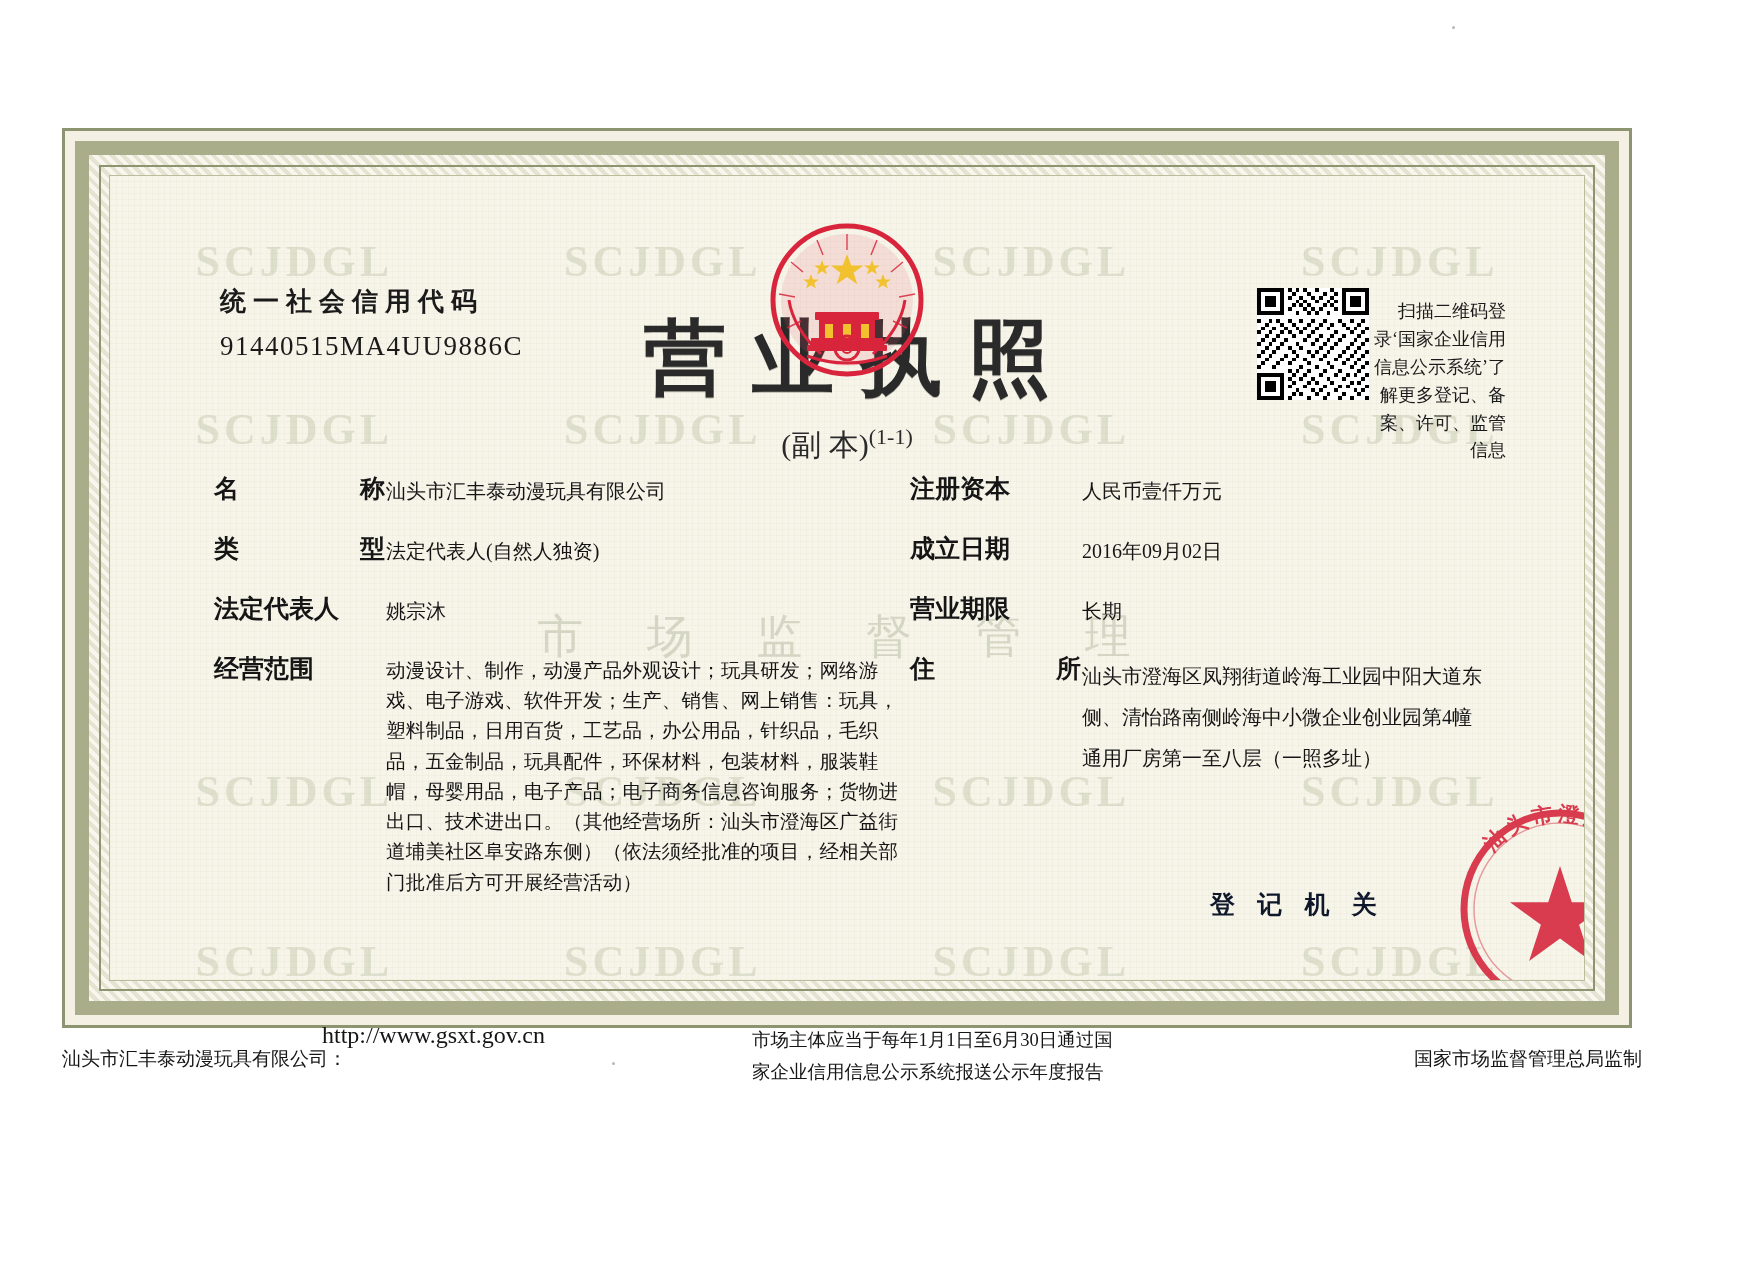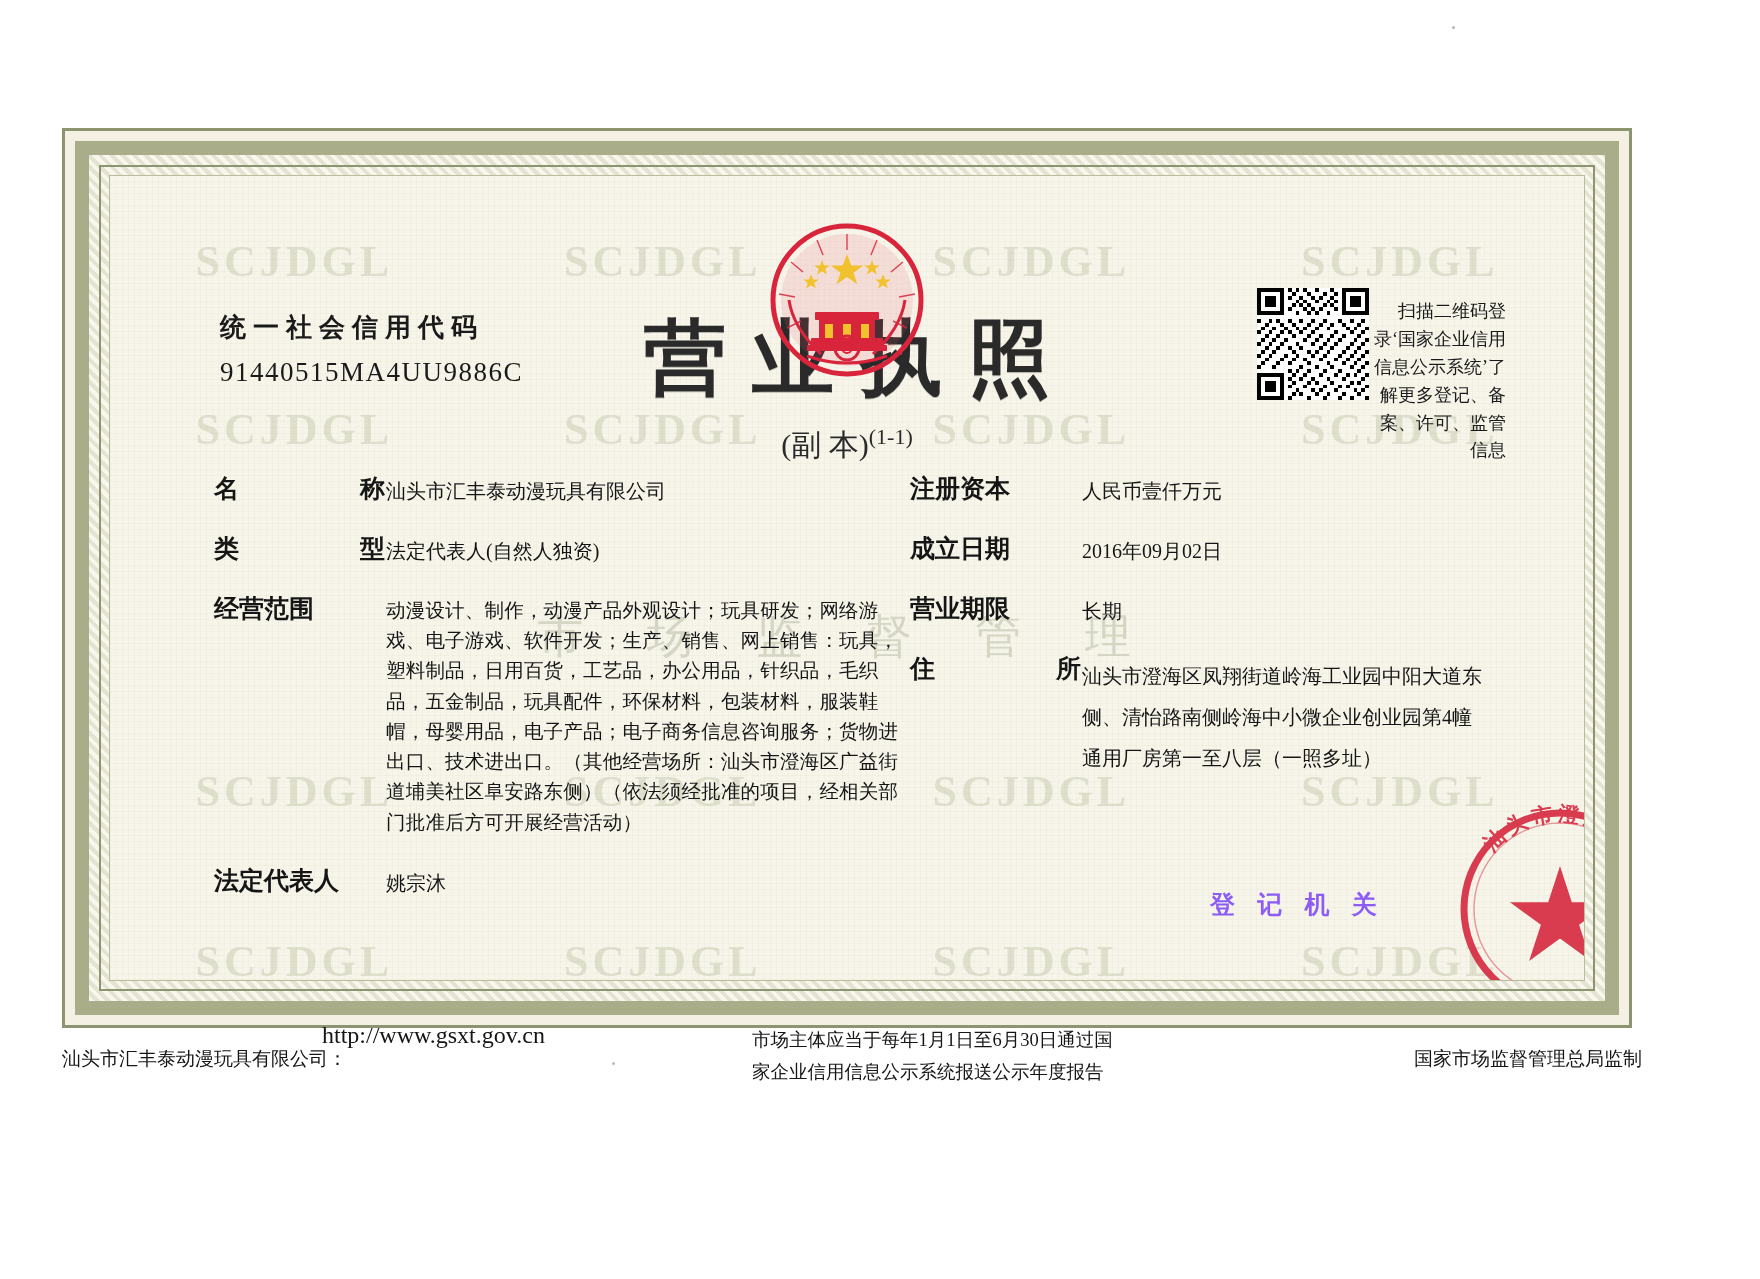--- a/index.html
+++ b/index.html
@@ -93,21 +93,20 @@
     height: 160px;
     z-index: 5;
   }
 
   
   .code-block {
     position: absolute;
     left: 110px;
     top: 108px;
     z-index: 4;
-    margin-top: 26px;
   }
   .code-label {
     font-size: 26px;
     letter-spacing: 7px;
     color: #1a1a1a;
     font-weight: 600;
     font-family: "Liberation Serif", serif;
   }
   .code-value {
     margin-top: 12px;
@@ -223,21 +222,21 @@
   }
 
   
   .registrar {
     position: absolute;
     left: 1100px;
     top: 712px;
     font-size: 25px;
     font-weight: 600;
     letter-spacing: 8px;
-    color: #8b5cf6;
+    color: #0f172a;
     z-index: 6;
     font-family: "Liberation Serif", serif;
   }
   .seal {
     position: absolute;
     left: 1335px;
     top: 618px;
     width: 230px;
     height: 230px;
     z-index: 5;
@@ -628,30 +627,30 @@
       <div class="row">
         <div class="lbl">
           <span>类</span>
           <span>型</span>
         </div>
         <div class="val">法定代表人(自然人独资)</div>
       </div>
 
       <div class="row">
         <div class="lbl two">
+          <span>法定代表人</span>
+        </div>
+        <div class="val">姚宗沐</div>
+      </div>
+
+      <div class="row">
+        <div class="lbl two">
           <span>经营范围</span>
         </div>
         <div class="val scope">动漫设计、制作，动漫产品外观设计；玩具研发；网络游戏、电子游戏、软件开发；生产、销售、网上销售：玩具，塑料制品，日用百货，工艺品，办公用品，针织品，毛织品，五金制品，玩具配件，环保材料，包装材料，服装鞋帽，母婴用品，电子产品；电子商务信息咨询服务；货物进出口、技术进出口。（其他经营场所：汕头市澄海区广益街道埔美社区阜安路东侧）（依法须经批准的项目，经相关部门批准后方可开展经营活动）</div>
-      </div>
-
-      <div class="row">
-        <div class="lbl two">
-          <span>法定代表人</span>
-        </div>
-        <div class="val">姚宗沐</div>
       </div>
     </div>
 
     <div class="fields-right">
       <div class="row">
         <div class="lbl two">注册资本</div>
         <div class="val">人民币壹仟万元</div>
       </div>
 
       <div class="row">

